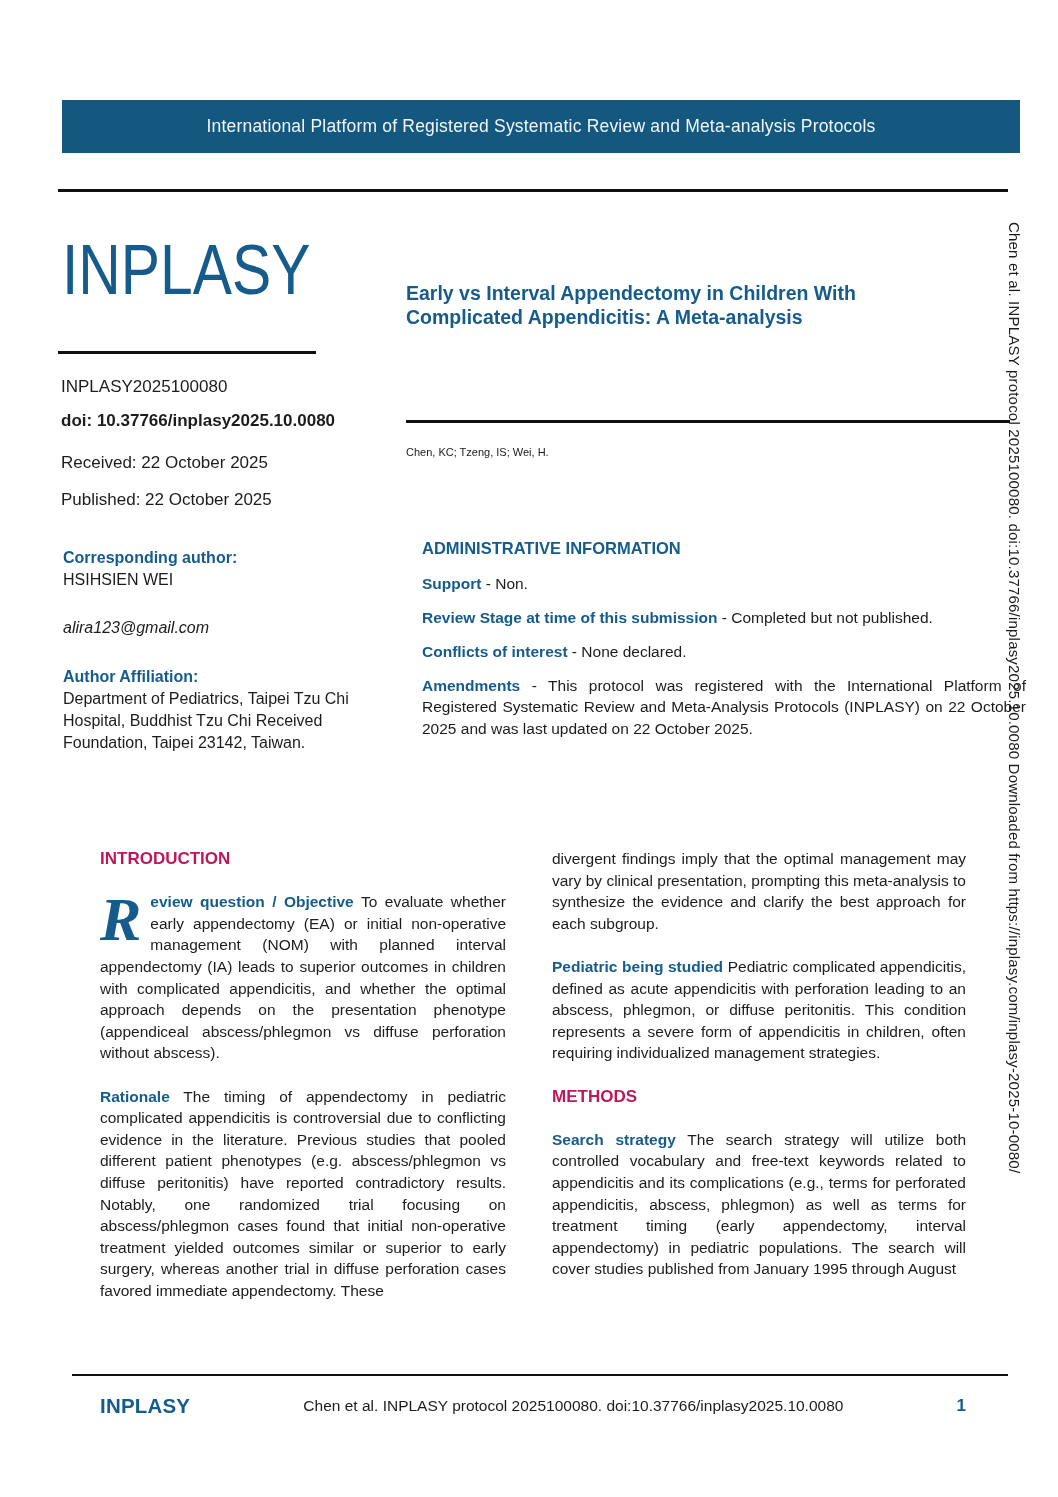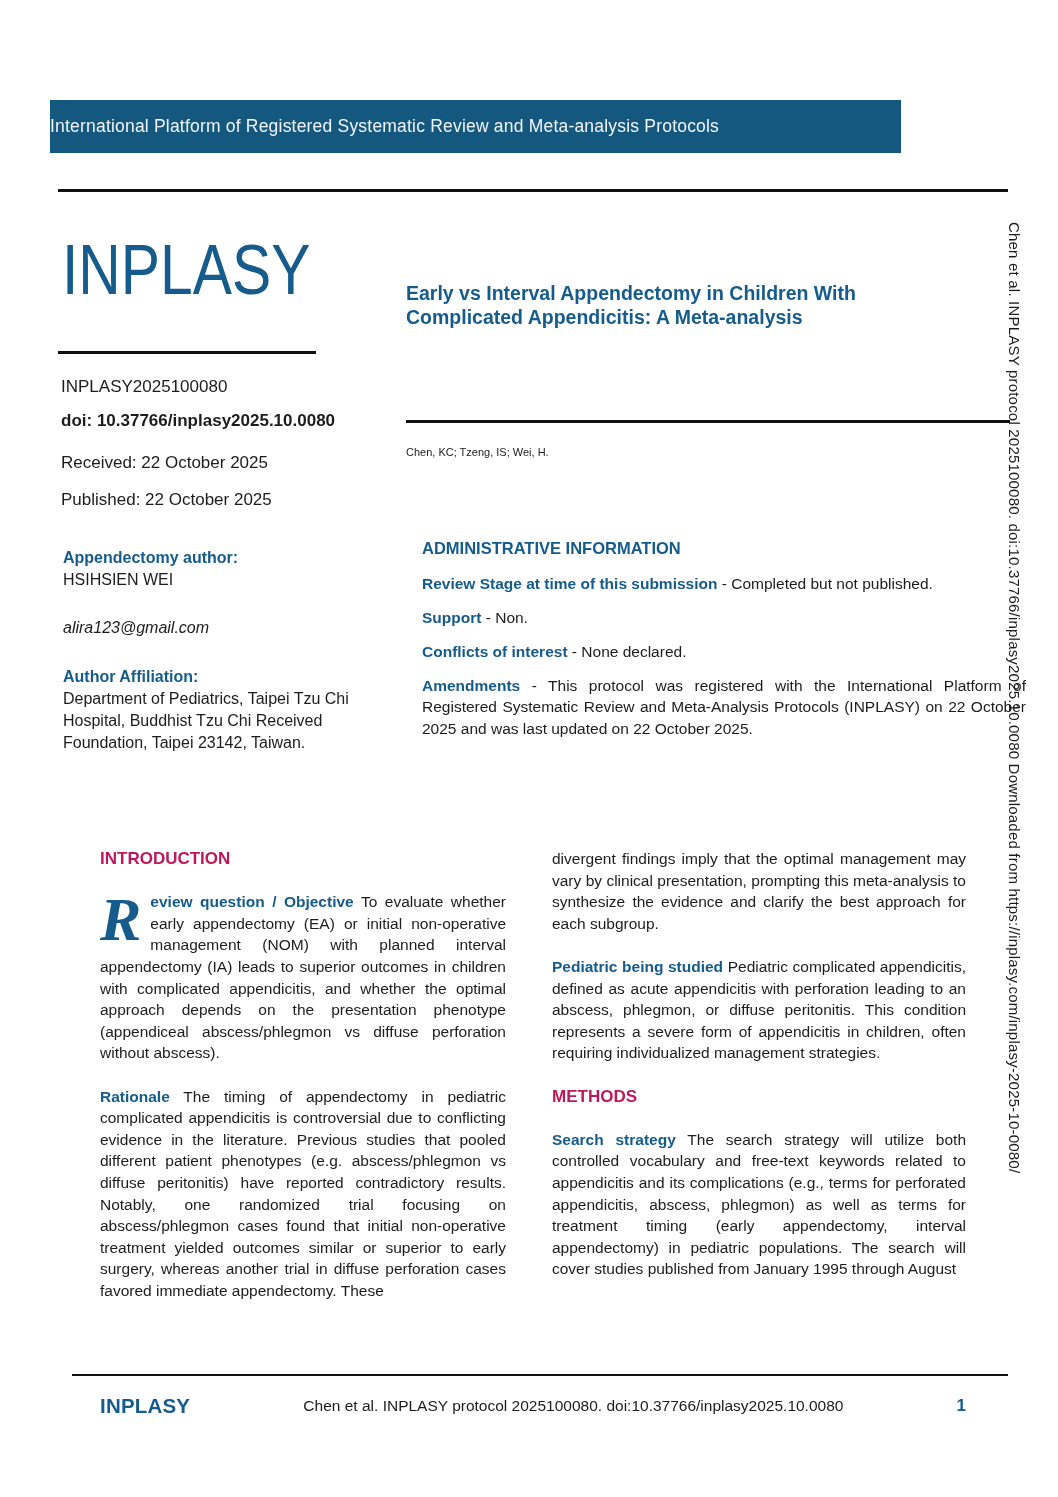--- a/index.html
+++ b/index.html
@@ -10,24 +10,24 @@
     height: 1497px;
     background: #ffffff;
     font-family: "Liberation Sans", sans-serif;
     color: #1c1c1c;
     overflow: hidden;
   }
 
   
   .banner {
     position: absolute;
-    left: 50px; top: 100px;
-    width: 851px; height: 53px;
+    left: 62px; top: 100px;
+    width: 958px; height: 53px;
     background: #14587F;
-    display: flex; align-items: center; 
+    display: flex; align-items: center; justify-content: center;
   }
   .banner-text {
     color: #f2f6fa;
     font-size: 17.5px;
     letter-spacing: 0.2px;
   }
 
   .rule { position: absolute; background: #101010; }
   .rule-top    { left: 58px;  top: 189px;  width: 950px; height: 3px; }
   .rule-logo   { left: 58px;  top: 351px;  width: 258px; height: 3px; }
@@ -140,31 +140,31 @@
     <div class="m2">doi: 10.37766/inplasy2025.10.0080</div>
     <div class="m3">Received: 22 October 2025</div>
     <div>Published: 22 October 2025</div>
   </div>
 
   <div class="doc-title">Early vs Interval Appendectomy in Children With Complicated Appendicitis: A Meta-analysis</div>
   <div class="rule rule-title"></div>
   <div class="authors">Chen, KC; Tzeng, IS; Wei, H.</div>
 
   <div class="corr">
-    <div class="blue-label">Appendectomy author:</div>
+    <div class="blue-label">Corresponding author:</div>
     <div>HSIHSIEN WEI</div>
     <div class="email">alira123@gmail.com</div>
     <div class="blue-label aff-label">Author Affiliation:</div>
     <div>Department of Pediatrics, Taipei Tzu Chi Hospital, Buddhist Tzu Chi Received Foundation, Taipei 23142, Taiwan.</div>
   </div>
 
   <div class="admin">
     <h2>ADMINISTRATIVE INFORMATION</h2>
+    <p><span class="blue-label">Support</span> <span>-  Non.</span></p>
     <p><span class="blue-label">Review Stage at time of this submission</span> <span>- Completed but not published.</span></p>
-    <p><span class="blue-label">Support</span> <span>-  Non.</span></p>
     <p><span class="blue-label">Conflicts of interest</span> <span>- None declared.</span></p>
     <p class="last"><span class="blue-label">Amendments</span> <span>- This protocol was registered with the International Platform of Registered Systematic Review and Meta-Analysis Protocols (INPLASY) on 22 October 2025 and was last updated on 22 October 2025.</span></p>
   </div>
 
   <div class="col col-left">
     <h2>INTRODUCTION</h2>
     <p><span class="dropcap">R</span><span class="blue-label">eview question / Objective</span> <span>To evaluate whether early appendectomy (EA) or initial non-operative management (NOM) with planned interval appendectomy (IA) leads to superior outcomes in children with complicated appendicitis, and whether the optimal approach depends on the presentation phenotype (appendiceal abscess/phlegmon vs diffuse perforation without abscess).</span></p>
     <p><span class="blue-label">Rationale</span> <span>The timing of appendectomy in pediatric complicated appendicitis is controversial due to conflicting evidence in the literature. Previous studies that pooled different patient phenotypes (e.g. abscess/phlegmon vs diffuse peritonitis) have reported contradictory results. Notably, one randomized trial focusing on abscess/phlegmon cases found that initial non-operative treatment yielded outcomes similar or superior to early surgery, whereas another trial in diffuse perforation cases favored immediate appendectomy. These</span></p>
   </div>
 

